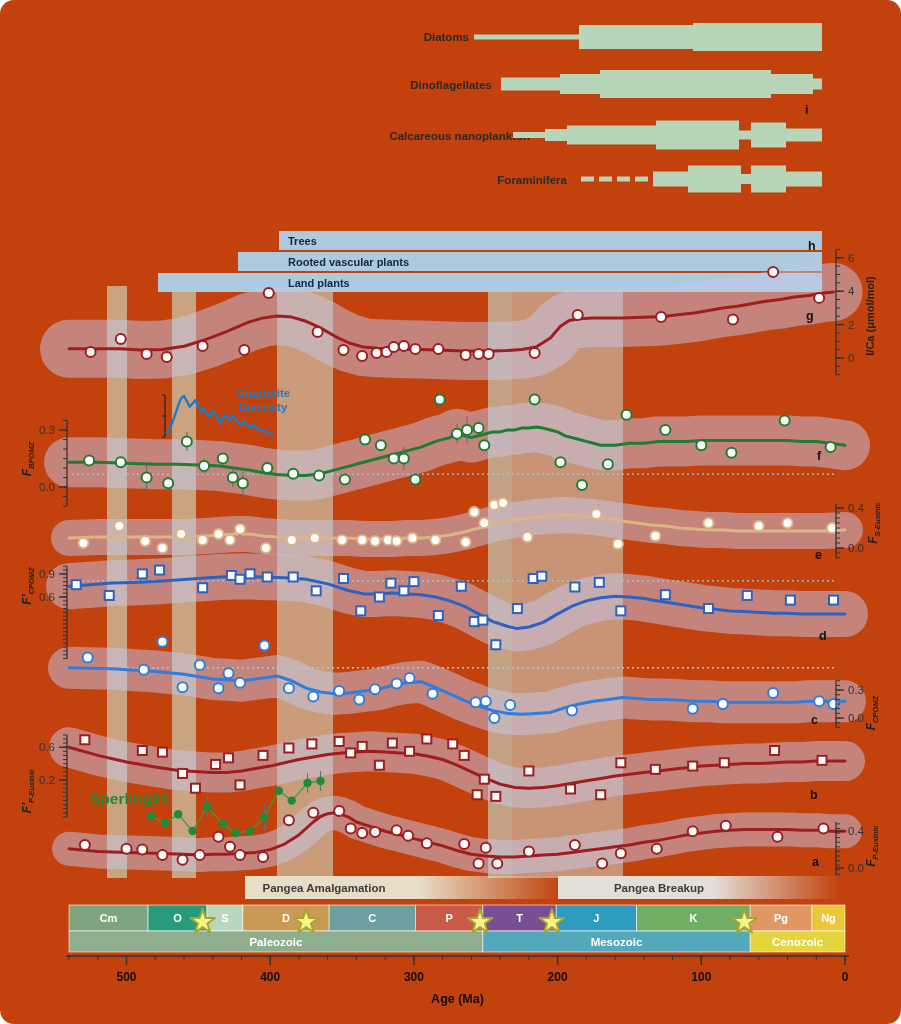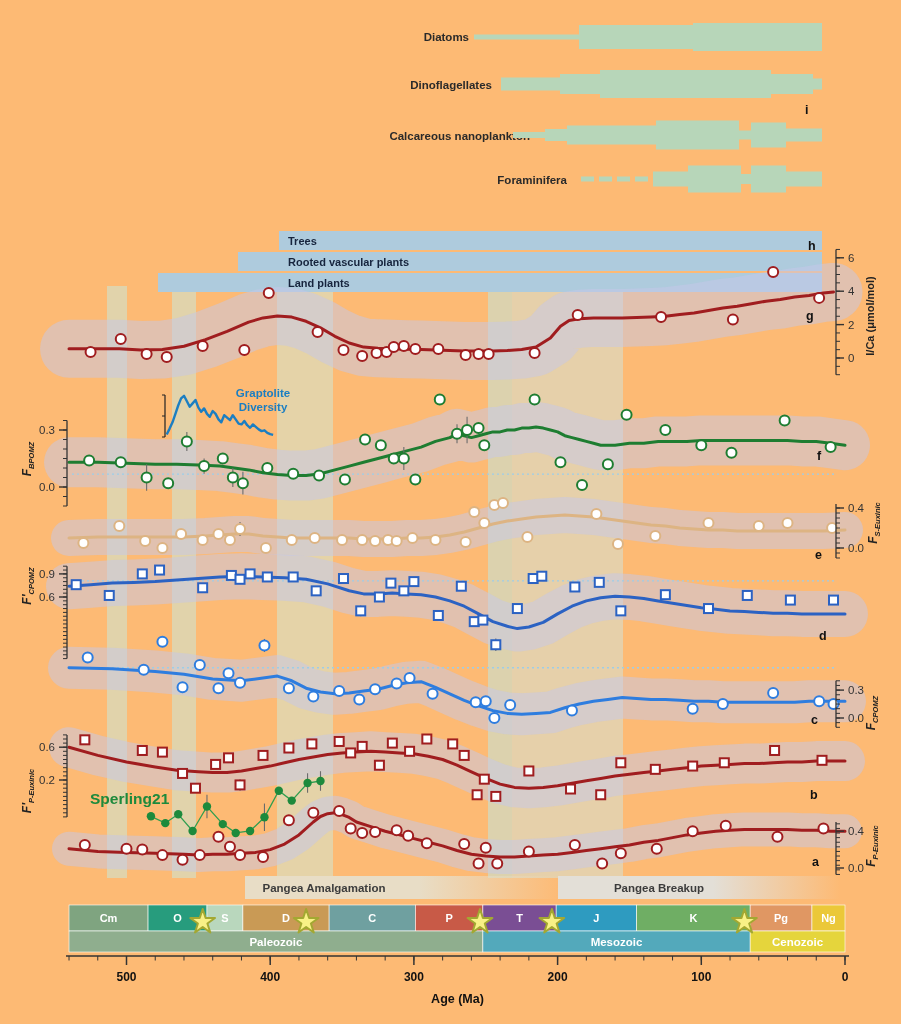--- a/index.html
+++ b/index.html
@@ -1,16 +1,16 @@
 <!DOCTYPE html>
 <html><head>
 <meta charset="utf-8">
 <style>
   html,body{margin:0;padding:0;background:#fff;}
-  .fig{position:relative;width:901px;height:1024px;background:#fdba74;font-family:"Liberation Sans",sans-serif;overflow:hidden;}
+  .fig{position:relative;width:901px;height:1024px;background:#c2410c;font-family:"Liberation Sans",sans-serif;overflow:hidden;border-radius:14px;}
   svg{display:block;}
   text{font-family:"Liberation Sans",sans-serif;}
 </style>
 </head>
 <body>
 
 <div class="fig">
   <svg id="chart" width="901" height="1024" viewBox="0 0 901 1024">
       <defs>
         <linearGradient id="pg0" x1="0" y1="0" x2="1" y2="0">

